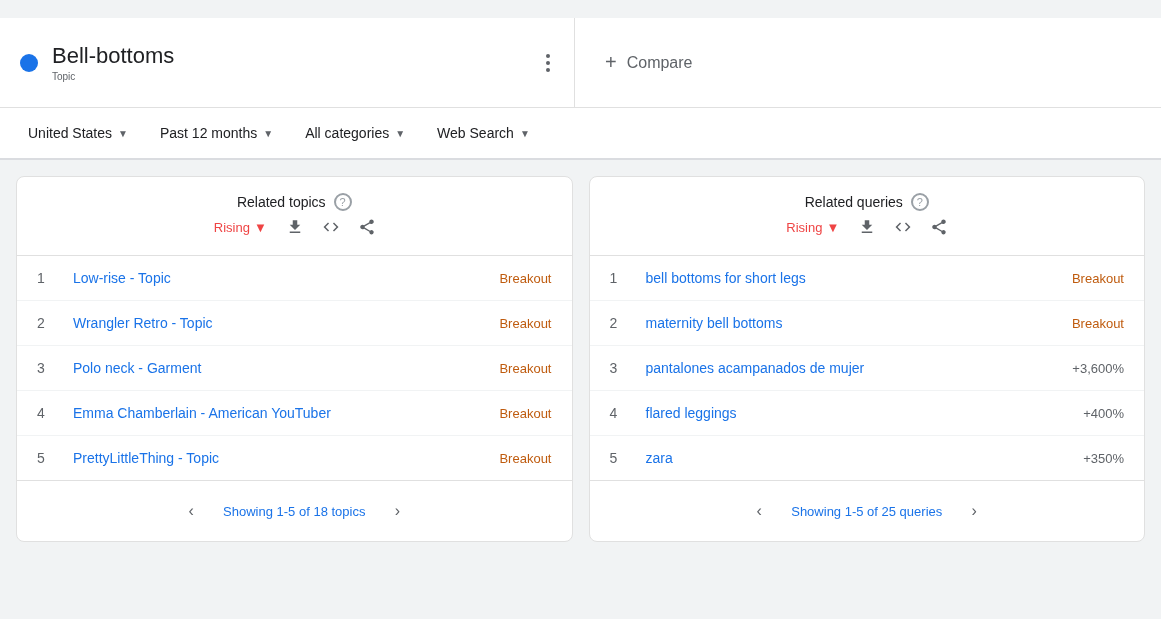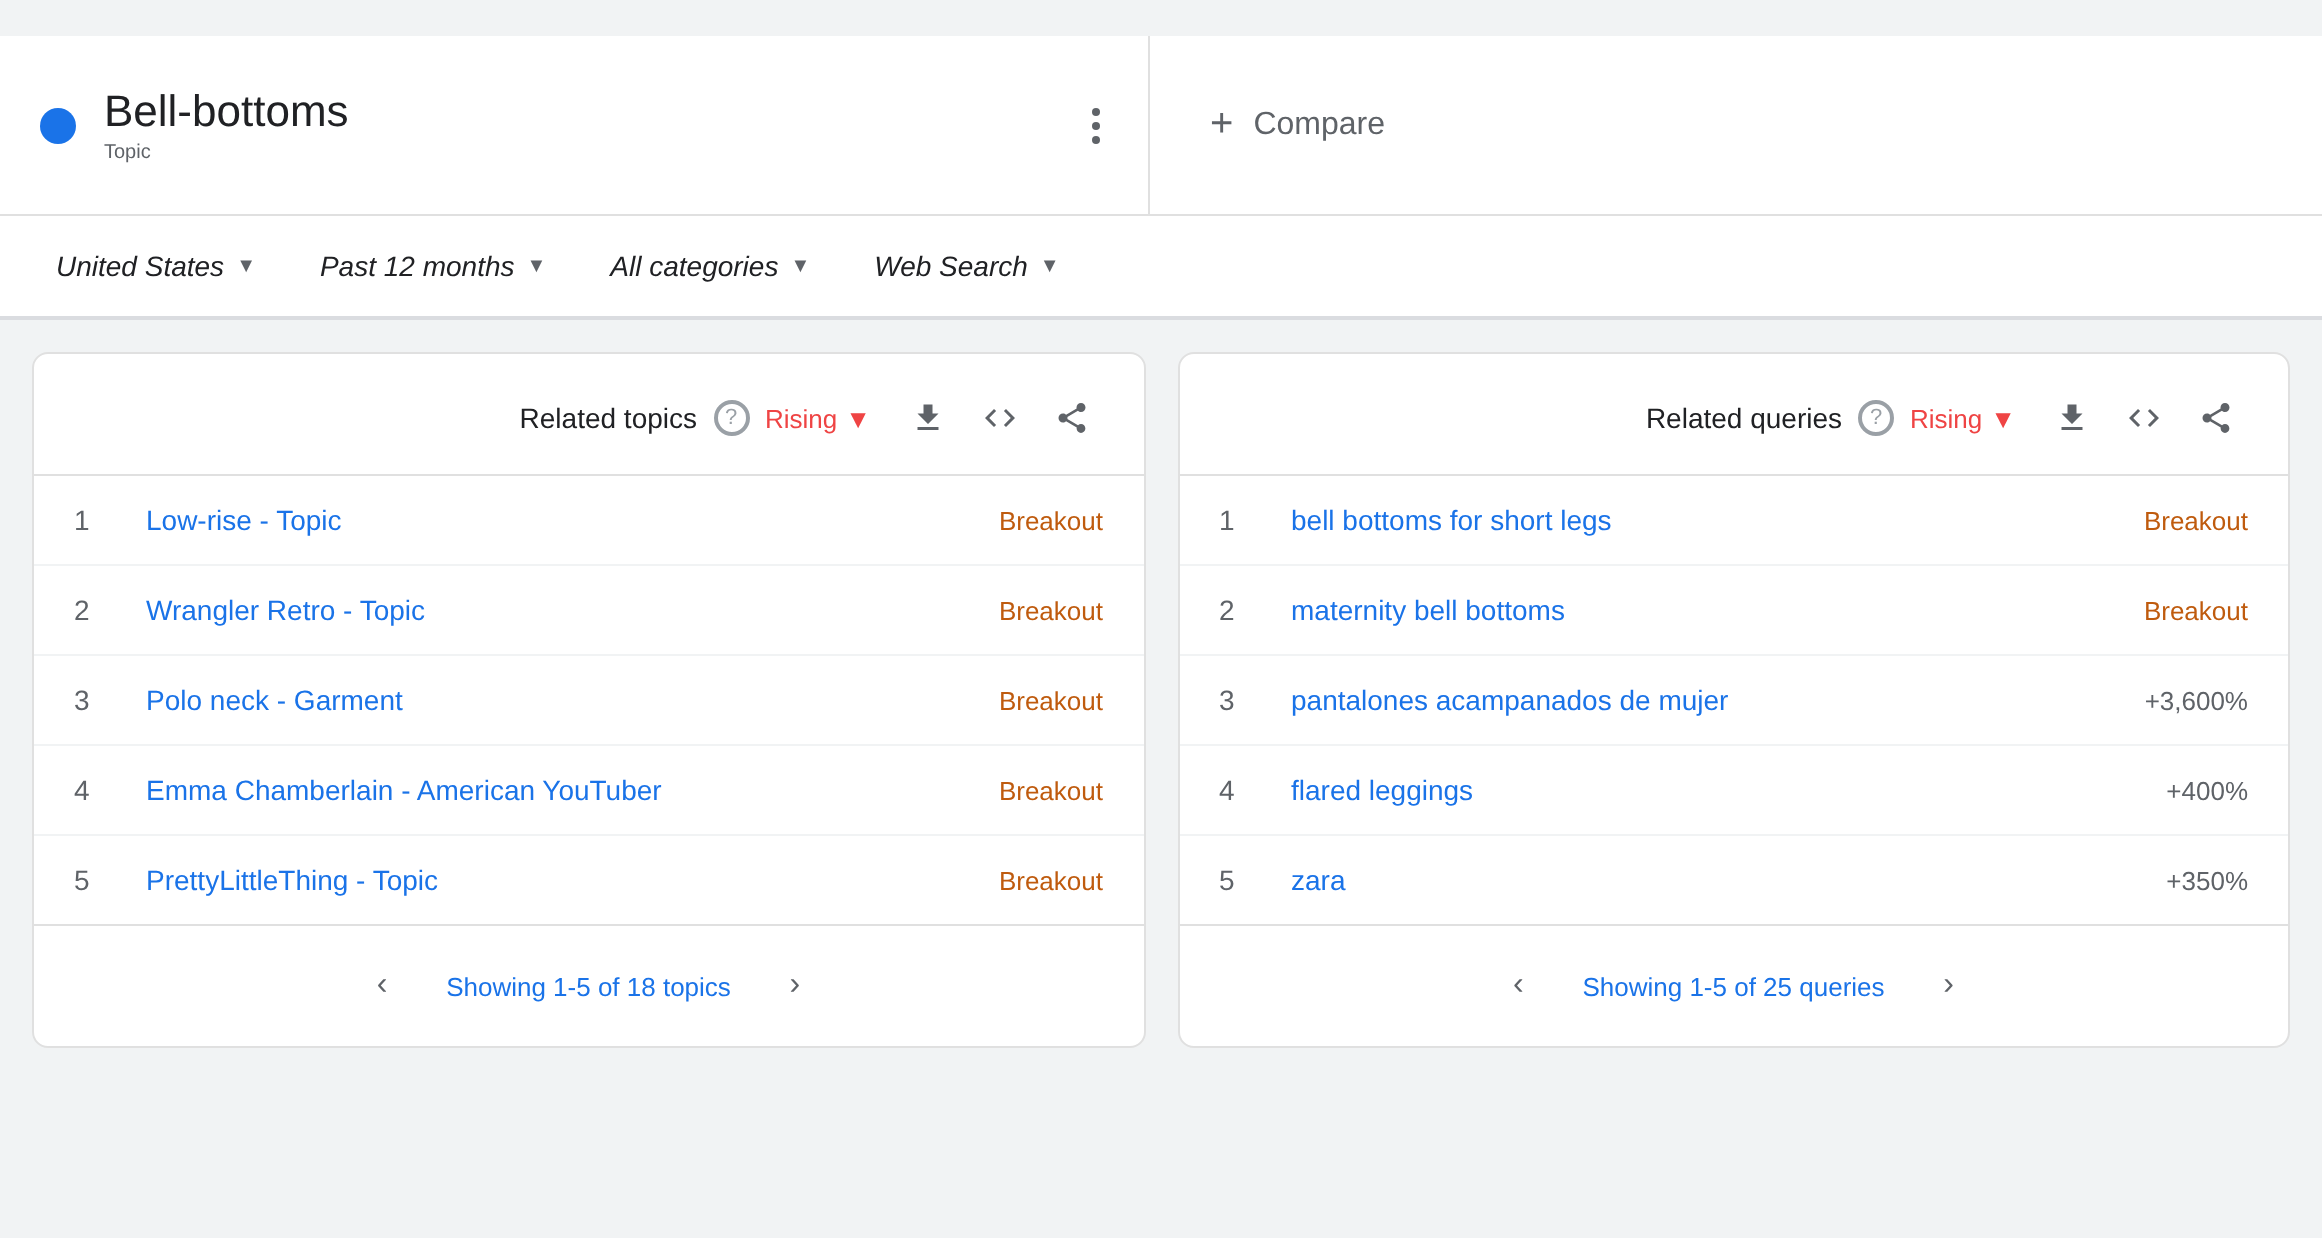--- a/index.html
+++ b/index.html
@@ -93,21 +93,20 @@
       align-items: center;
       gap: 6px;
       padding: 6px 12px;
       border: none;
       background: none;
       cursor: pointer;
       color: #202124;
       font-size: 14px;
       border-radius: 4px;
       white-space: nowrap;
-      font-style: italic;
     }
 
     .filter-arrow {
       font-size: 10px;
       color: #5f6368;
     }
 
     .main-content {
       display: flex;
       gap: 0;
@@ -122,20 +121,21 @@
       padding: 0;
       border: 1px solid #e0e0e0;
       overflow: hidden;
     }
 
     .panel-header {
       display: flex;
       align-items: center;
       justify-content: flex-end;
       padding: 16px 20px 12px;
+      flex-direction: column;
     }
 
     .panel-title-group {
       display: flex;
       align-items: center;
       gap: 8px;
     }
 
     .panel-title {
       font-size: 14px;

